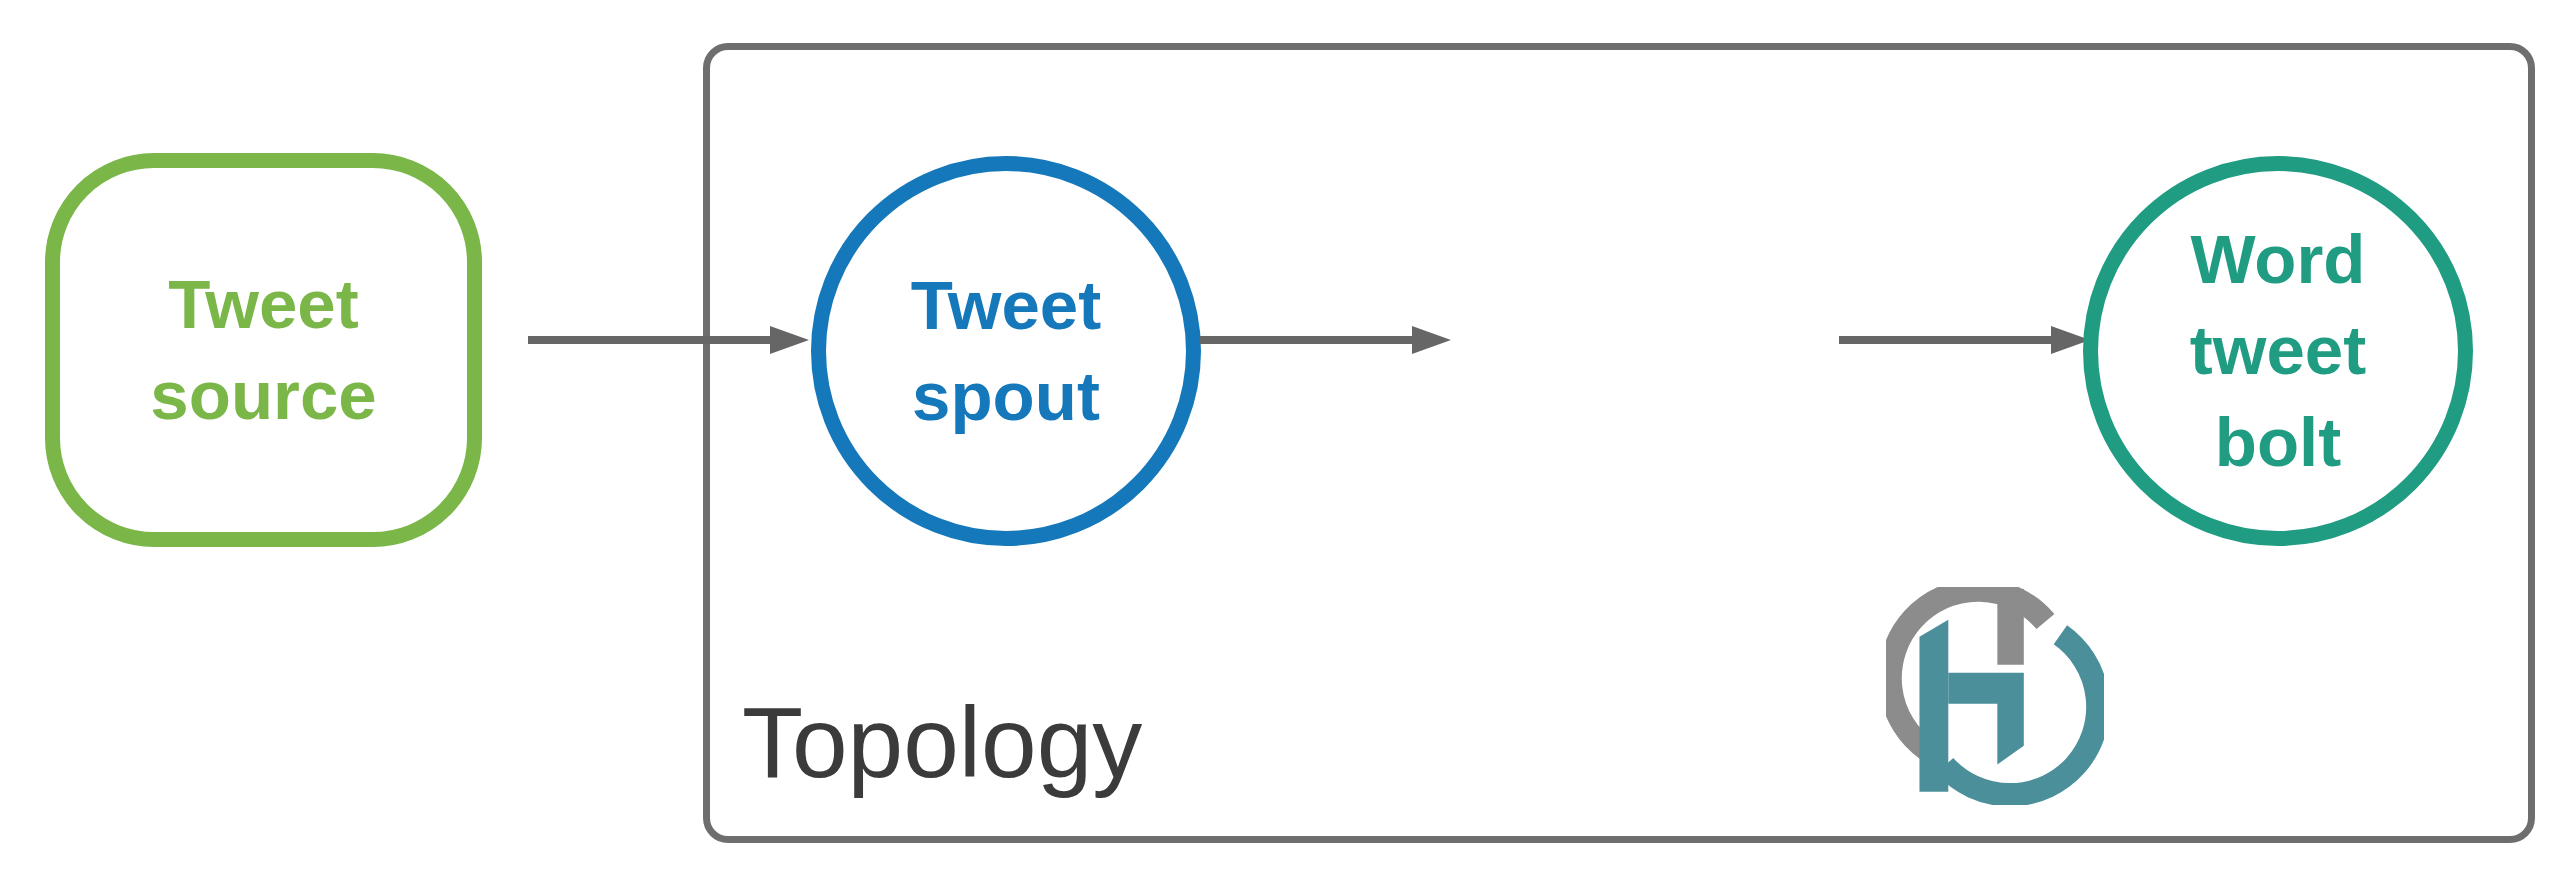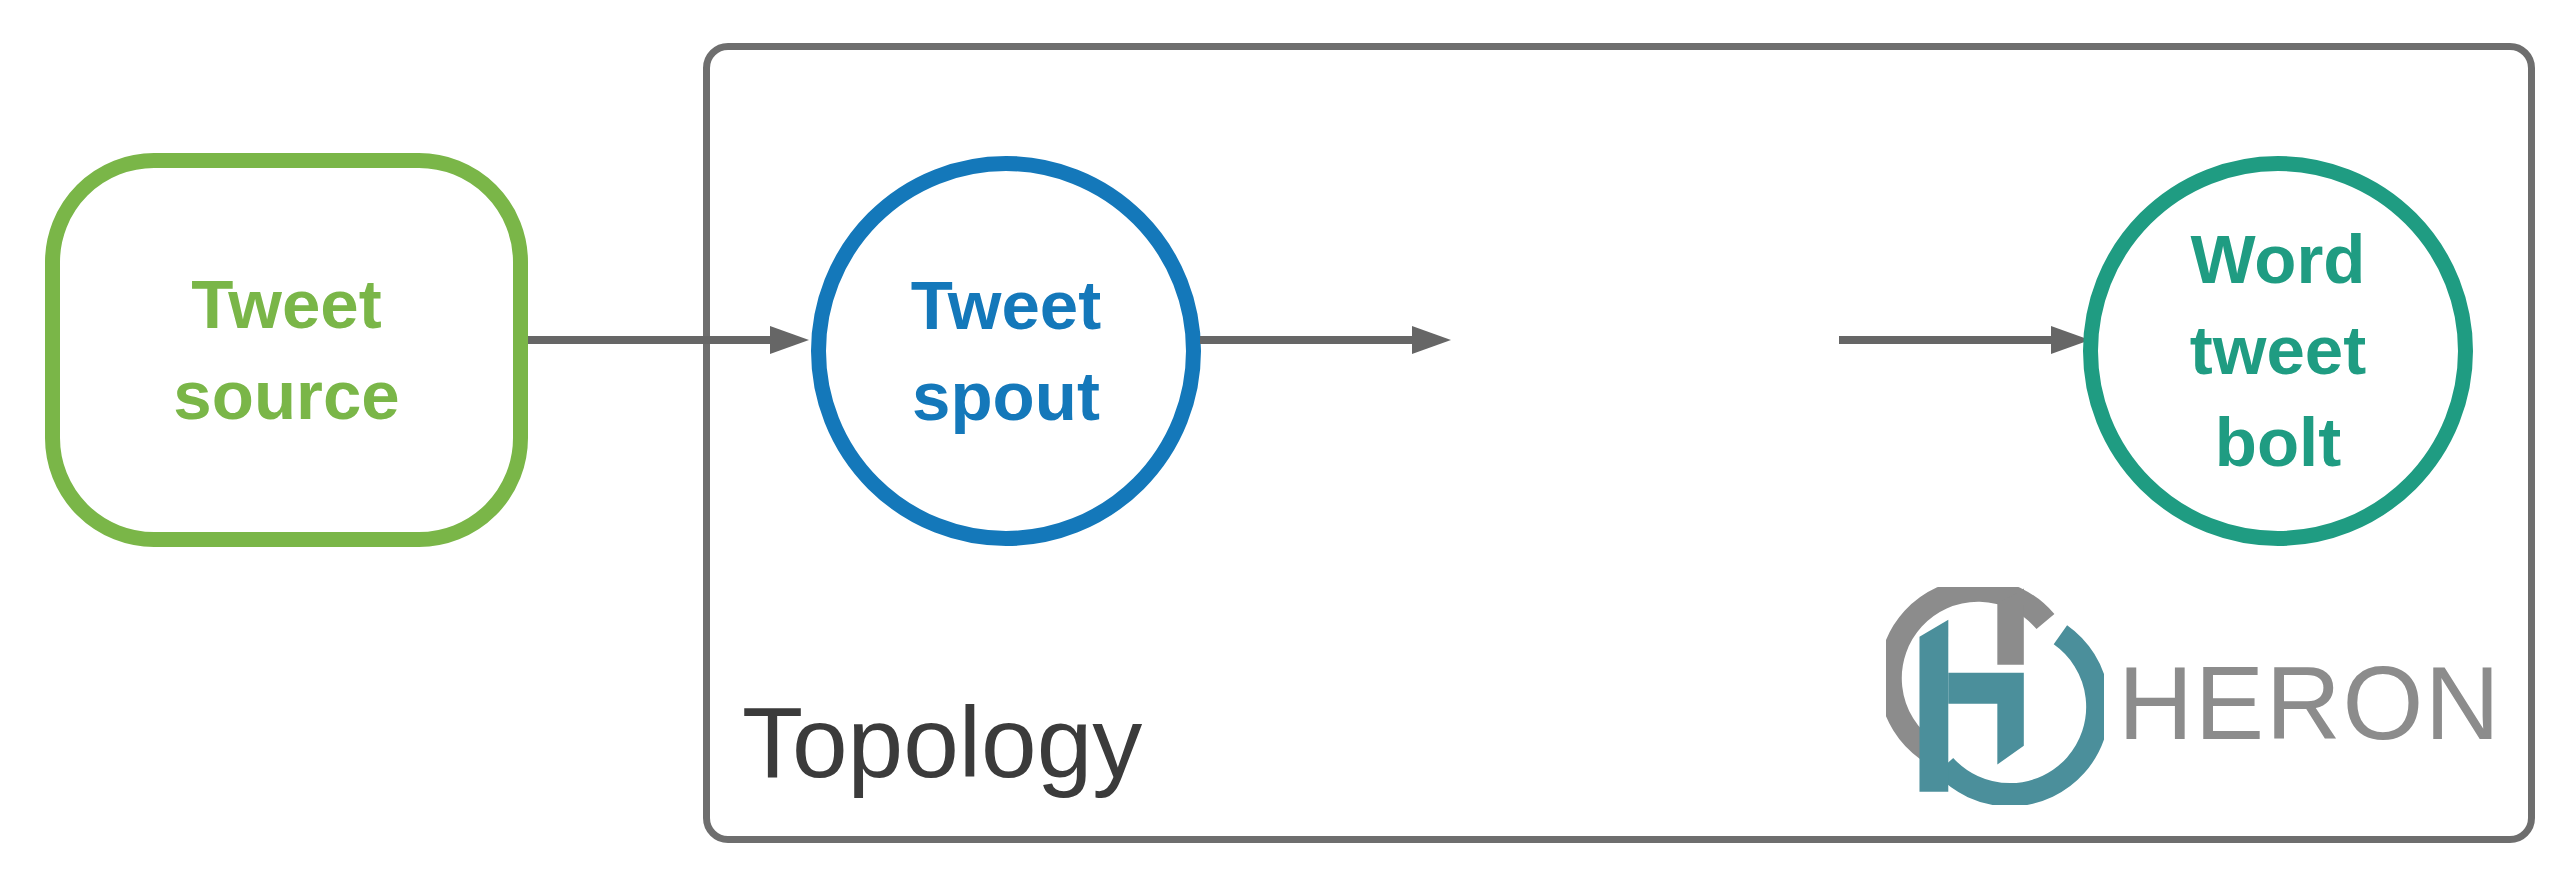--- a/index.html
+++ b/index.html
@@ -51,21 +51,21 @@
     justify-content: center;
     text-align: center;
     background: var(--background);
     font-weight: 700;
     font-size: 69px;
     line-height: 1.32;
   }
   .node-label { width: 257px; }
   .node-source {
     left: 45px; top: 153px;
-    width: 483px; height: 394px;
+    width: 437px; height: 394px;
     border: 15.6px solid var(--source-green);
     border-radius: 109px;
     color: var(--source-green);
   }
   .node-circle {
     width: 390px; height: 390px;
     top: 156px;
     border-radius: 50%;
   }
   .node-spout {
@@ -162,17 +162,16 @@
       <path class="arc-gray" d="M 204.8 44.4 A 113 113 0 1 0 53.4 209.6"></path>
 
       <path class="arc-teal" d="M 224 61.4 A 113 113 0 1 1 75.2 229.6"></path>
 
       <path class="h-gray" d="M 143 22 L 177 2 L 177 100 L 143 100 Z"></path>
 
       <path class="h-teal" d="M 43 64 L 80 42 L 80 263 L 43 263 Z"></path>
 
       <path class="h-teal" d="M 80 110 L 177 110 L 177 204 L 143 228 L 143 150 L 80 150 Z"></path>
     </svg>
-    <div class="heron-text">HERON</div>
   </div>
 
 </div>
 
 
 </body></html>

